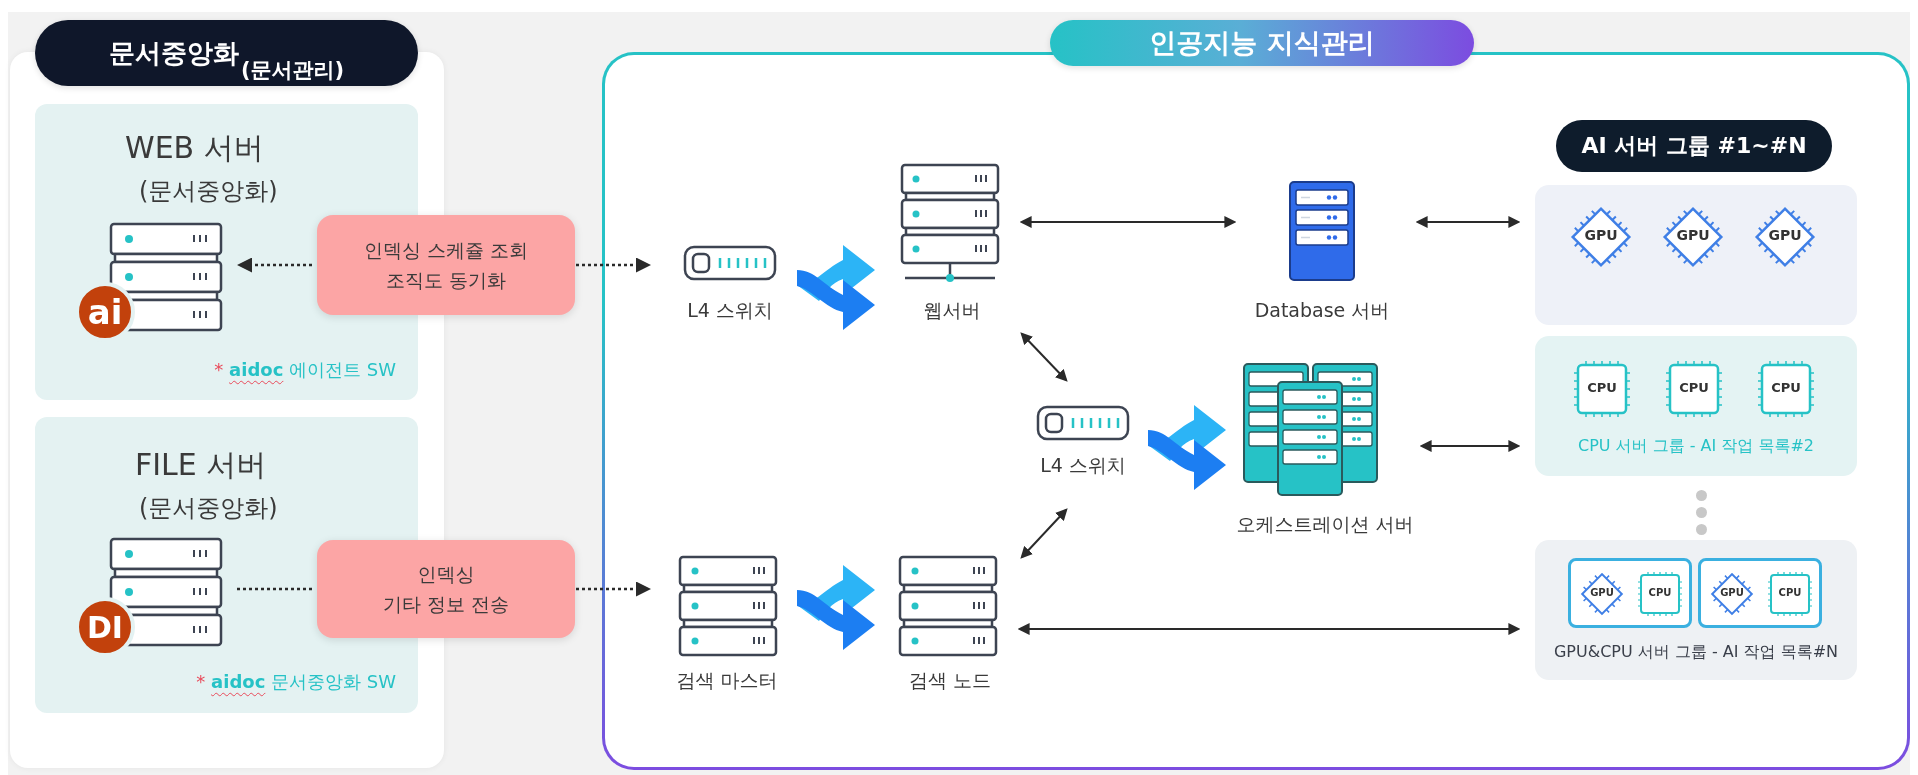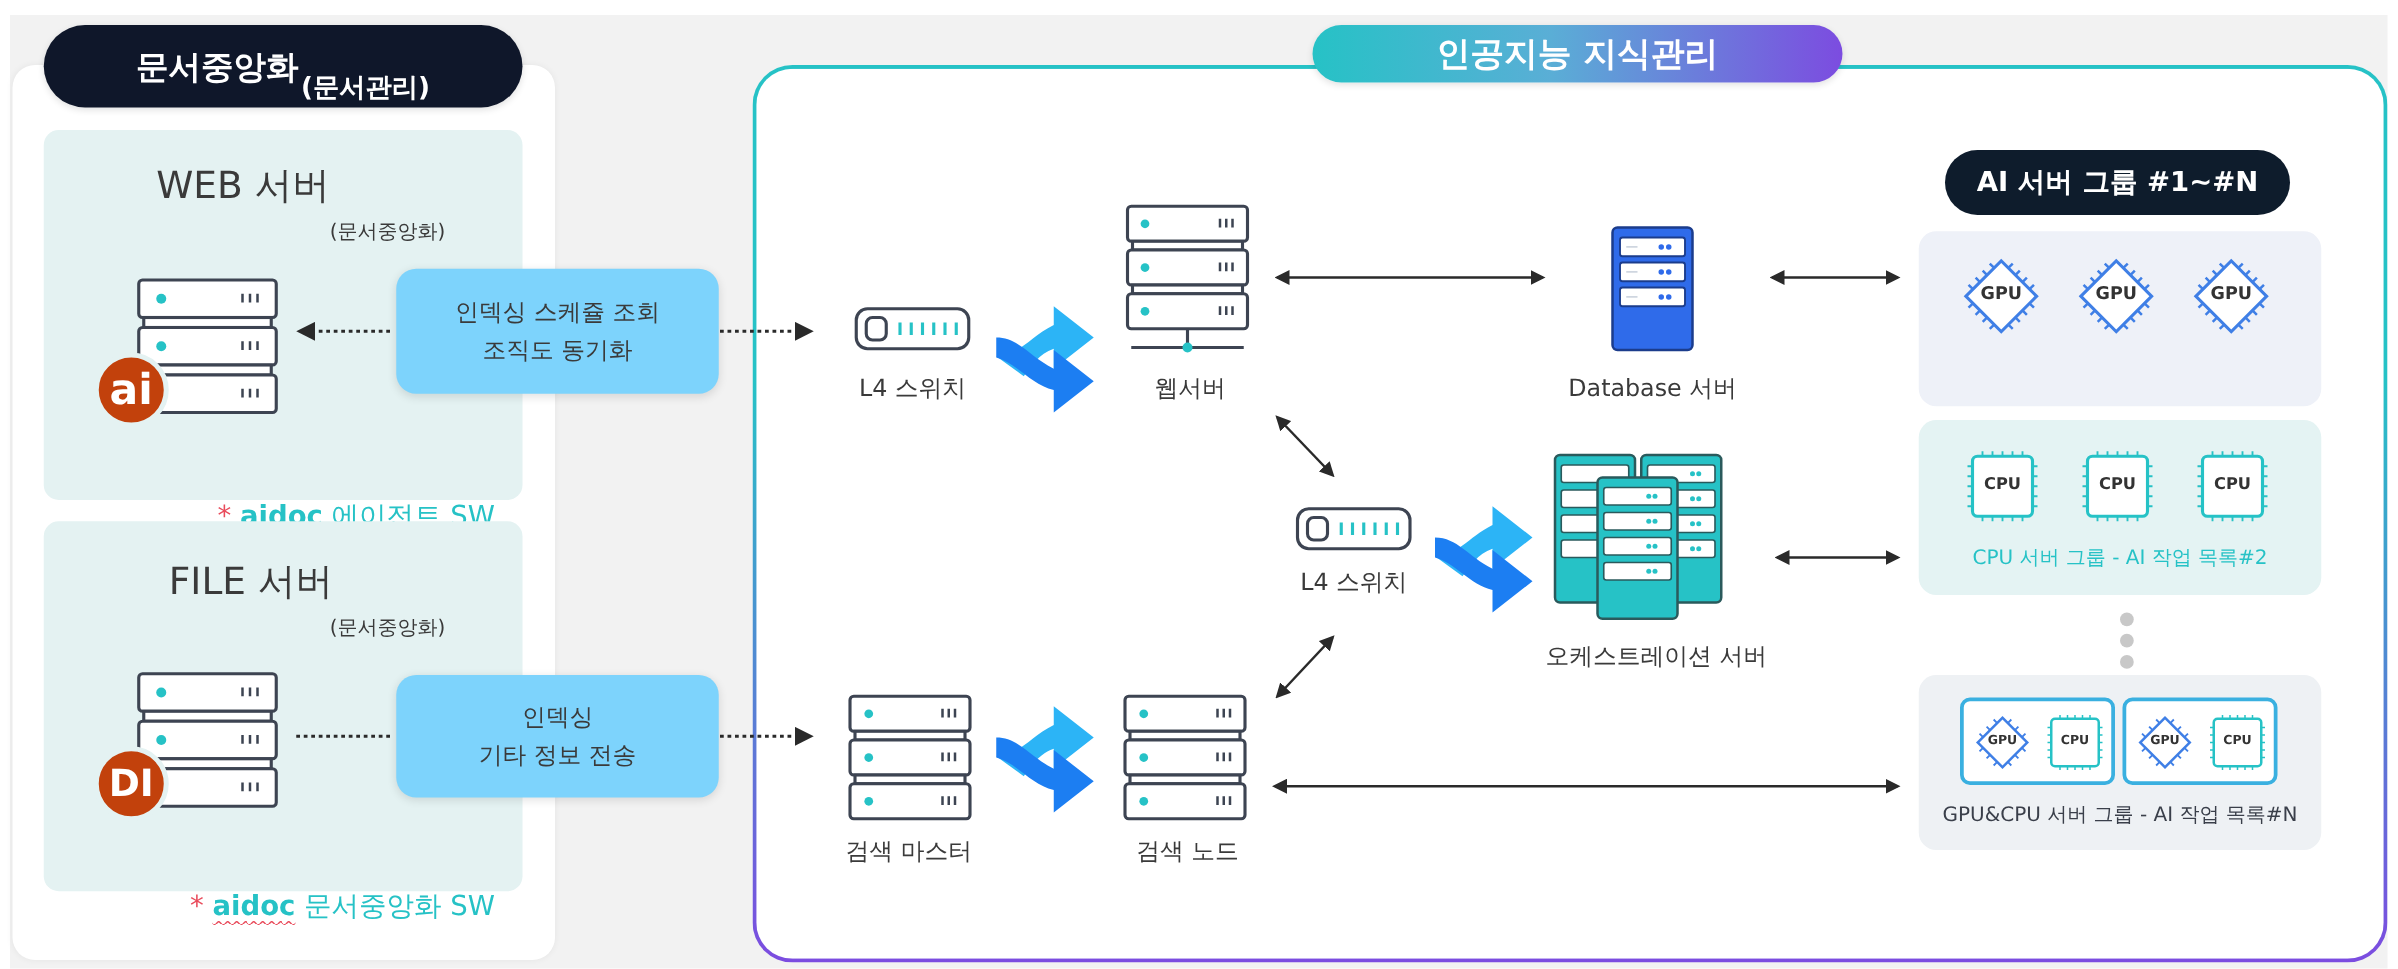--- a/index.html
+++ b/index.html
@@ -9,28 +9,28 @@
   .abs { position: absolute; }
 
   
   .left-panel { position: absolute; left: 10px; top: 52px; width: 434px; height: 716px; background: #ffffff; border-radius: 18px; box-shadow: 0 0 6px rgba(0,0,0,0.06); }
   .pill-title { position: absolute; display: flex; align-items: center; justify-content: center; color: #fff; font-weight: bold; border-radius: 34px; }
   .pill-left { left: 35px; top: 20px; width: 383px; height: 66px; background: #0f172a; font-size: 26px; box-shadow: 0 2px 6px rgba(0,0,0,0.12); }
   .pill-left .small { font-size: 21px; margin-left: 2px; margin-top: 33px; }
   .server-card { position: absolute; left: 35px; width: 383px; background: #e4f2f2; border-radius: 12px; }
   .card-title { position: absolute; width: 100%; text-align: left; left: 63px; color: #3a3a3a; }
   .card-title .big { font-size: 30px; display: block; text-align: left; }
-  .card-title .sub { font-size: 16px; display: block; margin-top: 6px; padding-left: 6px; text-align: center; }
+  .card-title .sub { font-size: 24px; display: block; margin-top: 6px; padding-left: 6px; }
   .ai-badge { position: absolute; width: 60px; height: 60px; border-radius: 50%; background: #c2410c; color: #fff; font-weight: bold; font-size: 34px; display: flex; align-items: center; justify-content: center; border: 4px solid #e4f2f2; }
-  .sw-note { position: absolute; right: 22px; font-size: 22px; color: #26c2c6; margin-top: 40px; }
+  .sw-note { position: absolute; right: 22px; font-size: 18px; color: #26c2c6; }
   .sw-note .star { color: #e94b5b; }
   .sw-note .brand { font-weight: bold; text-decoration: underline wavy #e94b5b; text-underline-offset: 4px; text-decoration-thickness: 1px; }
 
   
-  .callout { position: absolute; width: 258px; background: #7dd3fc; border-radius: 16px; box-shadow: 0 2px 8px rgba(0,0,0,0.12); display: flex; flex-direction: column; align-items: center; justify-content: center; font-size: 19px; line-height: 30px; color: #3a3a3a; }
+  .callout { position: absolute; width: 258px; background: #fca5a5; border-radius: 16px; box-shadow: 0 2px 8px rgba(0,0,0,0.12); display: flex; flex-direction: column; align-items: center; justify-content: center; font-size: 19px; line-height: 30px; color: #3a3a3a; }
 
   
   .right-panel { position: absolute; left: 602px; top: 52px; width: 1308px; height: 718px; background: #fff; border-radius: 32px; border: 3px solid transparent;
     background-image: linear-gradient(#fff,#fff), linear-gradient(180deg, #26c2c6 0%, #26c2c6 35%, #7c4ce0 100%);
     background-origin: border-box; background-clip: padding-box, border-box; }
   .pill-right { left: 1050px; top: 20px; width: 424px; height: 46px; background: linear-gradient(90deg, #26c2c6 0%, #5aaed6 45%, #7c4ce0 100%); font-size: 27px; box-shadow: 0 2px 6px rgba(0,0,0,0.12); }
 
   .label { position: absolute; font-size: 19px; color: #3a3a3a; white-space: nowrap; transform: translateX(-50%); }
 
   .ai-group-title { position: absolute; left: 1556px; top: 120px; width: 276px; height: 52px; border-radius: 26px; background: #0e1c2c; color: #fff; font-weight: bold; font-size: 22px; display: flex; align-items: center; justify-content: center; }

